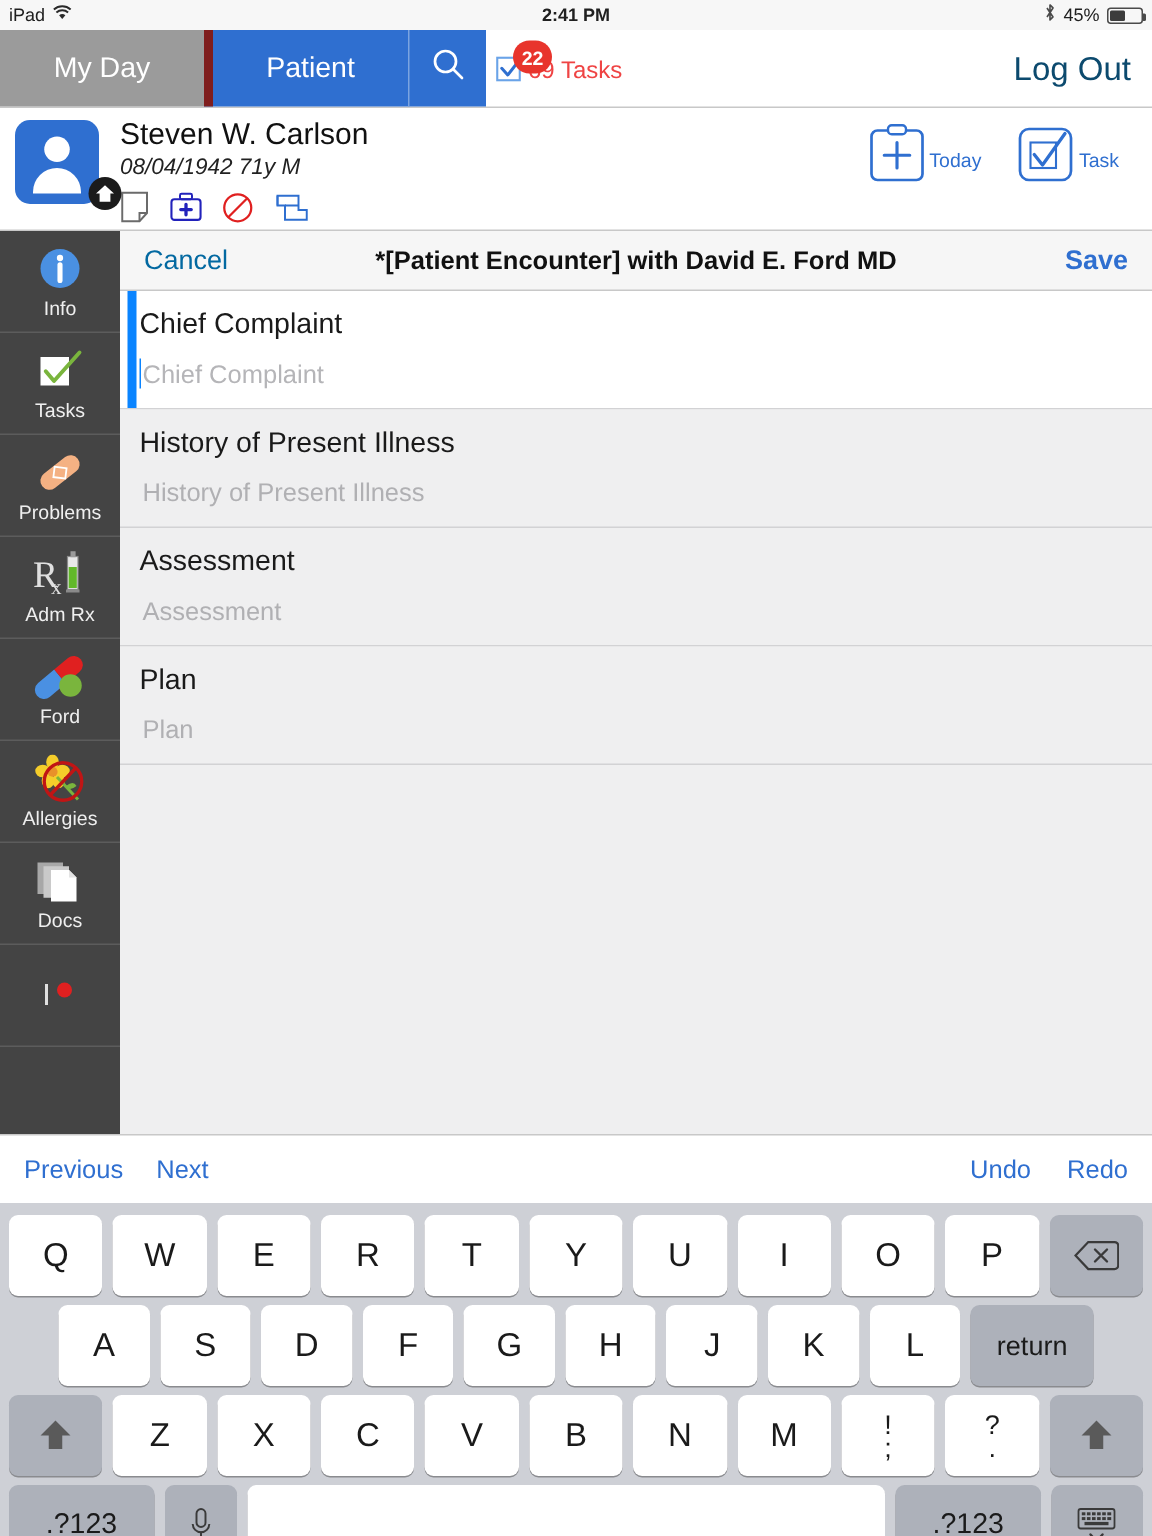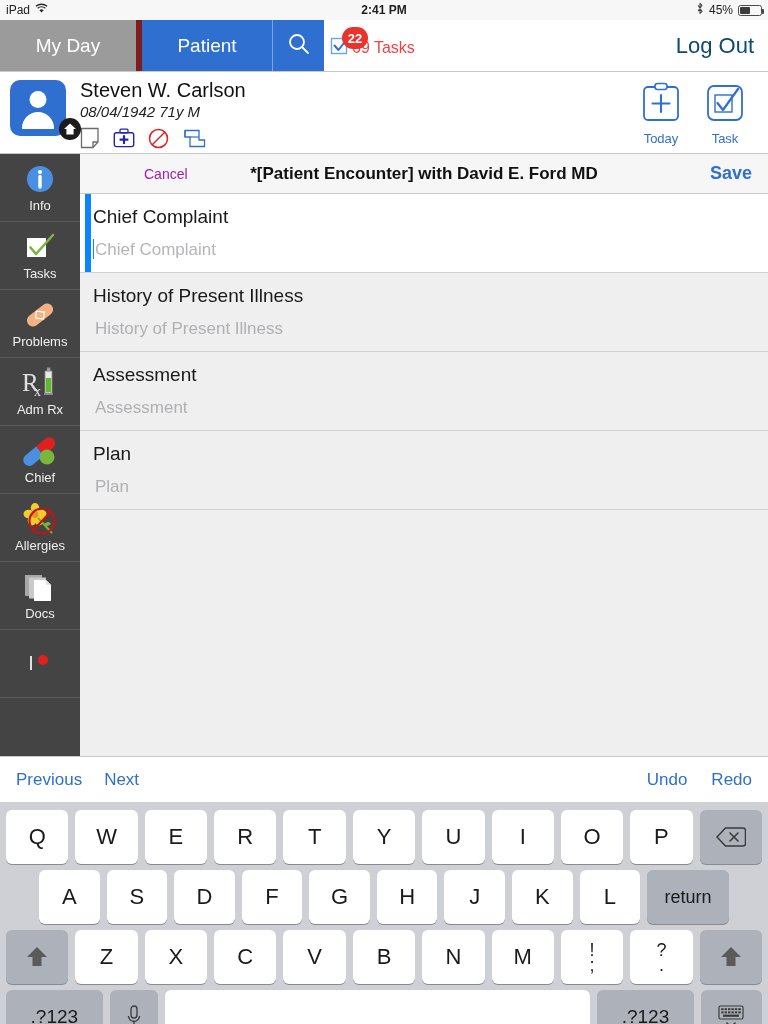--- a/index.html
+++ b/index.html
@@ -86,42 +86,42 @@
     display:flex; align-items:center; justify-content:center;
   }
   .home-badge svg { display:block; }
   .pinfo { margin-left: 14px; }
   .pname { font-size: 20px; color:#111; line-height: 24px; }
   .pdob { font-size: 15px; color:#222; font-style: italic; line-height: 20px; }
   .picons { display:flex; align-items:center; gap: 13px; margin-top: 5px; }
   .picons svg { display:block; }
 
   .hdr-actions { margin-left:auto; display:flex; gap: 22px; padding-right: 22px; padding-top: 4px;}
-  .hdr-btn { display:flex; flex-direction:column; align-items:center; gap:1px; }
+  .hdr-btn { display:flex; align-items:center; gap:1px; }
   .hdr-btn-label { font-size: 13px; color:#2f6fd0; }
 
   
   .body-wrap { display:flex; height: 602px; width: 100%; }
   .sidebar {
     width: 80px; background: #444444; flex: 0 0 80px;
     overflow: hidden;
   }
   .side-item {
     height: 68px; border-bottom: 1px solid #5c5c5c;
     display:flex; flex-direction:column; align-items:center; justify-content:center; gap: 2px;
   }
   .side-ico { height: 34px; display:flex; align-items:center; justify-content:center; }
   .side-label { font-size: 13px; color: #efefef; }
 
   .content { flex: 1; background: #efeff0; position: relative; }
   .form-head {
     height: 40px; background:#f6f6f6; border-bottom:1px solid #c8c8c8;
     display:flex; align-items:center; position:relative; padding: 0 16px;
   }
-  .form-head .cancel { font-size: 14px; color:#a21caf;margin-left:48px; }
+  .form-head .cancel { font-size: 18px; color:#0369a1; }
   .form-head .title {
     position:absolute; left:0; right:0; text-align:center;
     font-size: 17px; font-weight:bold; color:#111; pointer-events:none;
   }
   .form-head .save { margin-left:auto; font-size: 18px; color:#2f6fd0; font-weight:bold; z-index:2;}
 
   .field {
     position: relative; padding: 10px 11px 0 13px;
     border-bottom: 1px solid #d2d2d4;
     background: #efeff0;
@@ -357,21 +357,21 @@
       <div class="side-item">
         <span class="side-ico">
           <svg width="36" height="30" viewBox="0 0 36 30">
             <g transform="rotate(-40 18 15)">
               <path d="M4 9 h14 v12 h-14 a6 6 0 0 1 0 -12 z" fill="#4a90e2"></path>
               <path d="M18 9 h12 a6 6 0 0 1 0 12 h-12 z" fill="#e02020"></path>
             </g>
             <circle cx="25" cy="21" r="7.5" fill="#7ab53d"></circle>
           </svg>
         </span>
-        <span class="side-label">Chief</span>
+        <span class="side-label">Ford</span>
       </div>
 
       <div class="side-item">
         <span class="side-ico">
           <svg width="36" height="32" viewBox="0 0 36 32">
             <g fill="#f5cd2a">
               <ellipse cx="13" cy="5" rx="4.2" ry="5"></ellipse>
               <ellipse cx="6.5" cy="11" rx="5" ry="4.2"></ellipse>
               <ellipse cx="19.5" cy="11" rx="5" ry="4.2"></ellipse>
               <ellipse cx="10" cy="17.5" rx="4.2" ry="5"></ellipse>

